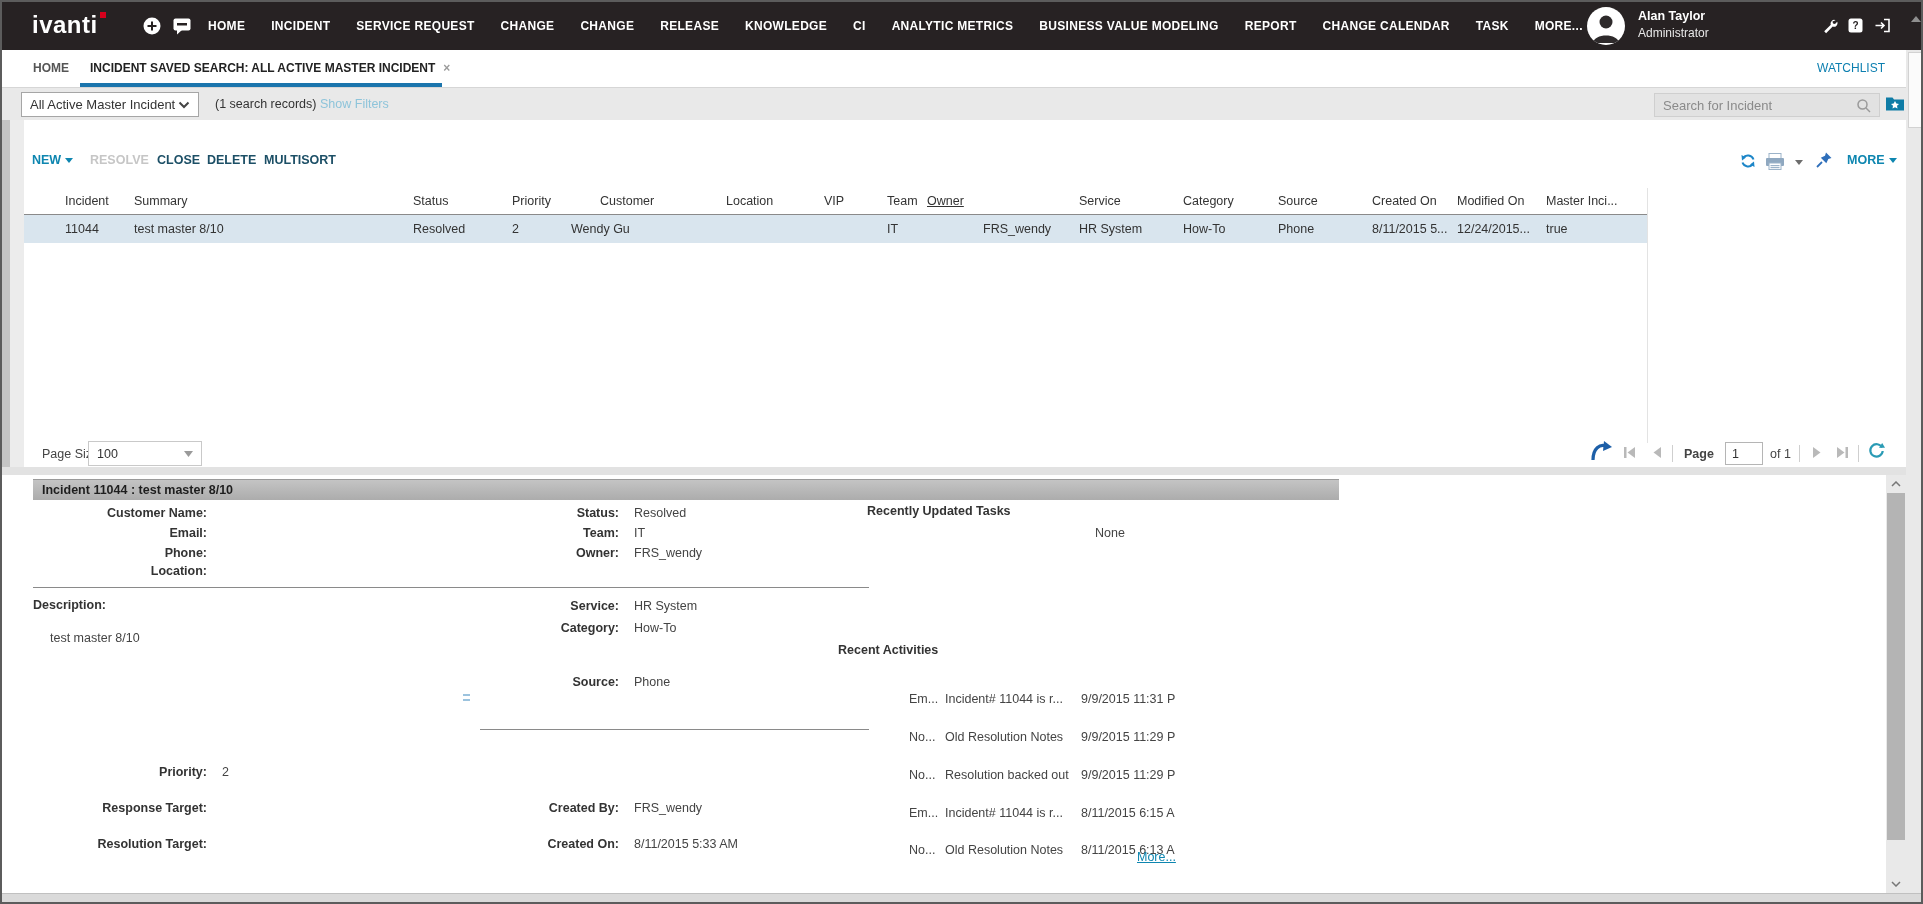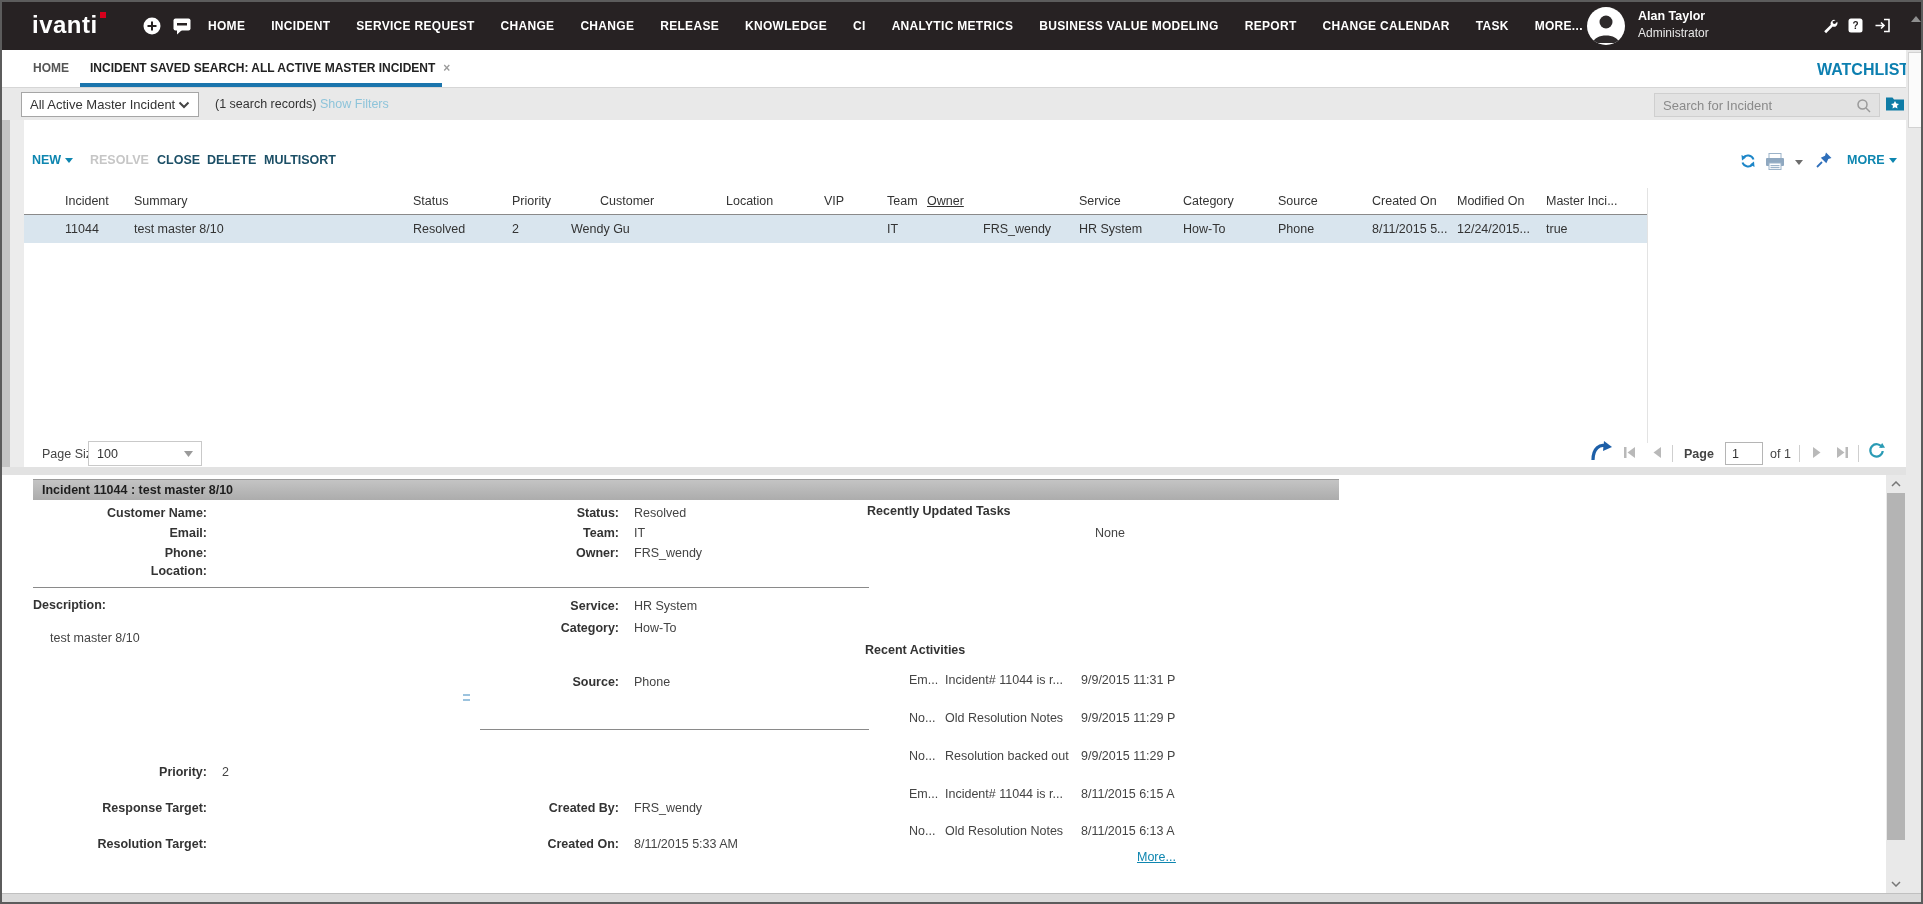--- a/index.html
+++ b/index.html
@@ -15,21 +15,21 @@
   .navitem{color:#fff;font-size:12px;font-weight:700;letter-spacing:.3px;white-space:nowrap;cursor:pointer;}
   .userblock{position:absolute;left:1636px;top:7px;color:#fff;}
   .username{font-size:12.5px;font-weight:700;}
   .userrole{font-size:12px;color:#e8e8e8;margin-top:3px;}
   
   .tabrow{position:absolute;left:0;top:48px;width:1904px;height:37px;background:#fff;}
   .tab-home{position:absolute;left:31px;top:11px;font-size:12px;font-weight:600;color:#555;cursor:pointer;}
   .tab-active{position:absolute;left:88px;top:11px;font-size:12px;font-weight:700;color:#222;}
   .tab-close{color:#9b9b9b;font-weight:700;margin-left:8px;cursor:pointer;}
   .tab-underline{position:absolute;left:78px;top:33px;width:362px;height:4px;background:#1b75ad;}
-  .watchlist{position:absolute;left:1815px;top:11px;font-size:16px;font-weight:700;color:#0c7fb0;cursor:pointer;}
+  .watchlist{position:absolute;left:1815px;top:11px;font-size:12px;font-weight:400;color:#0c7fb0;cursor:pointer;}
   
   .filterrow{position:absolute;left:0;top:85px;width:1904px;height:33px;background:#e9e9e9;border-top:1px solid #d6d6d6;}
   .selectbox{position:absolute;left:19px;top:4px;width:178px;height:25px;background:#fff;border:1px solid #a6a6a6;
              display:flex;align-items:center;font-size:13px;color:#333;padding:0 8px;cursor:pointer;}
   .selectbox .grow{flex:1;}
   .records{position:absolute;left:213px;top:9px;font-size:12.5px;color:#333;}
   .showfilters{position:absolute;left:318px;top:9px;font-size:12.5px;color:#8ec4da;cursor:pointer;}
   .searchbox{position:absolute;left:1652px;top:5px;width:226px;height:24px;background:#e2e2e2;border:1px solid #cfcfcf;}
   .searchbox input{width:196px;height:22px;border:0;background:transparent;font-family:"Liberation Sans",sans-serif;
                    font-size:13px;color:#555;padding:0 8px;outline:none;}
@@ -55,21 +55,21 @@
   
   .band{position:absolute;left:0;top:465px;width:1904px;height:8px;background:#e2e2e2;}
   .dheader{position:absolute;left:31px;top:477px;width:1306px;height:21px;
            background:linear-gradient(#c4c4c4,#acacac);border-top:1px solid #9a9a9a;
            font-size:12.5px;font-weight:700;color:#1e1e1e;line-height:20px;padding-left:9px;}
   .flab{position:absolute;font-size:12.5px;font-weight:700;color:#333;text-align:right;white-space:nowrap;}
   .fval{position:absolute;font-size:12.5px;color:#444;white-space:nowrap;}
   .hr1{position:absolute;left:31px;top:585px;width:836px;height:1px;background:#8a8a8a;}
   .hr2{position:absolute;left:478px;top:727px;width:389px;height:1px;background:#8a8a8a;}
   .rtitle{position:absolute;font-size:12.5px;font-weight:700;color:#333;}
-  .act{position:absolute;font-size:12.5px;color:#444;white-space:nowrap;overflow:hidden;}
+  .act{position:absolute;font-size:12.5px;color:#444;white-space:nowrap;overflow:hidden;margin-top:19px;}
   .morelink{position:absolute;left:1135px;top:848px;font-size:12.5px;color:#0e86b0;text-decoration:underline;cursor:pointer;}
   .artifact{position:absolute;left:461px;top:692px;width:7px;height:7px;border-top:2px solid #9cc3de;border-bottom:2px solid #9cc3de;}
   
   .lstrip1{position:absolute;left:0;top:118px;width:8px;height:347px;background:#c5c5c5;}
   .lstrip2{position:absolute;left:8px;top:118px;width:14px;height:347px;background:#ececec;}
   .dscroll{position:absolute;left:1884px;top:473px;width:20px;height:418px;background:#e9e9e9;}
   .dthumb{position:absolute;left:1px;top:18px;width:18px;height:347px;background:#b4b4b4;}
   .sbtn{position:absolute;left:0;width:20px;height:18px;display:flex;align-items:center;justify-content:center;cursor:pointer;}
   .pscroll{position:absolute;left:1904px;top:0;width:19px;height:904px;background:#e9e9e9;}
   .pscroll-top{position:absolute;left:0;top:0;width:19px;height:48px;background:#272223;}
@@ -342,21 +342,21 @@
   <span class="flab" style="left:31px;width:174px;top:799px;">Response Target:</span>
   <span class="flab" style="left:31px;width:174px;top:835px;">Resolution Target:</span>
 
   <span class="flab" style="left:430px;width:187px;top:799px;">Created By:</span>
   <span class="fval" style="left:632px;top:799px;">FRS_wendy</span>
   <span class="flab" style="left:430px;width:187px;top:835px;">Created On:</span>
   <span class="fval" style="left:632px;top:835px;">8/11/2015 5:33 AM</span>
 
   <span class="rtitle" style="left:865px;top:502px;">Recently Updated Tasks</span>
   <span class="fval" style="left:1093px;top:524px;">None</span>
-  <span class="rtitle" style="left:863px;top:641px;">Recent Activities</span>
+  <span class="rtitle" style="left:836px;top:641px;">Recent Activities</span>
 
   <div>
     <span class="act" style="left:907px;top:671px;width:32px;">Em...</span>
     <span class="act" style="left:943px;top:671px;width:132px;">Incident# 11044 is r...</span>
     <span class="act" style="left:1079px;top:671px;width:116px;">9/9/2015 11:31 P</span>
   </div>
   <div>
     <span class="act" style="left:907px;top:709px;width:32px;">No...</span>
     <span class="act" style="left:943px;top:709px;width:132px;">Old Resolution Notes</span>
     <span class="act" style="left:1079px;top:709px;width:116px;">9/9/2015 11:29 P</span>

